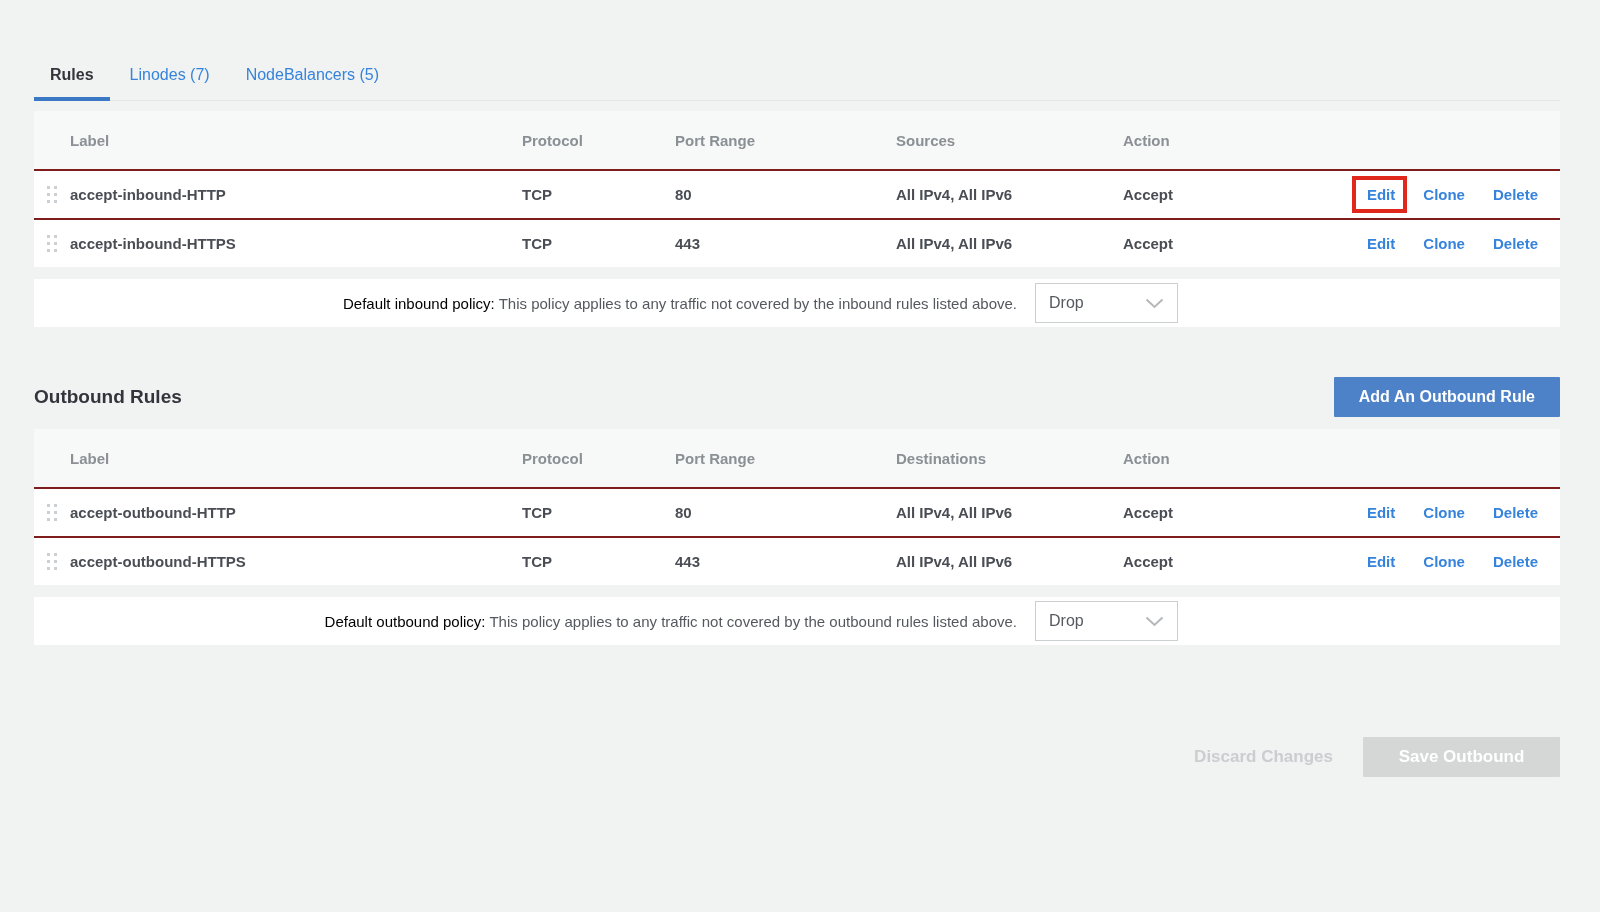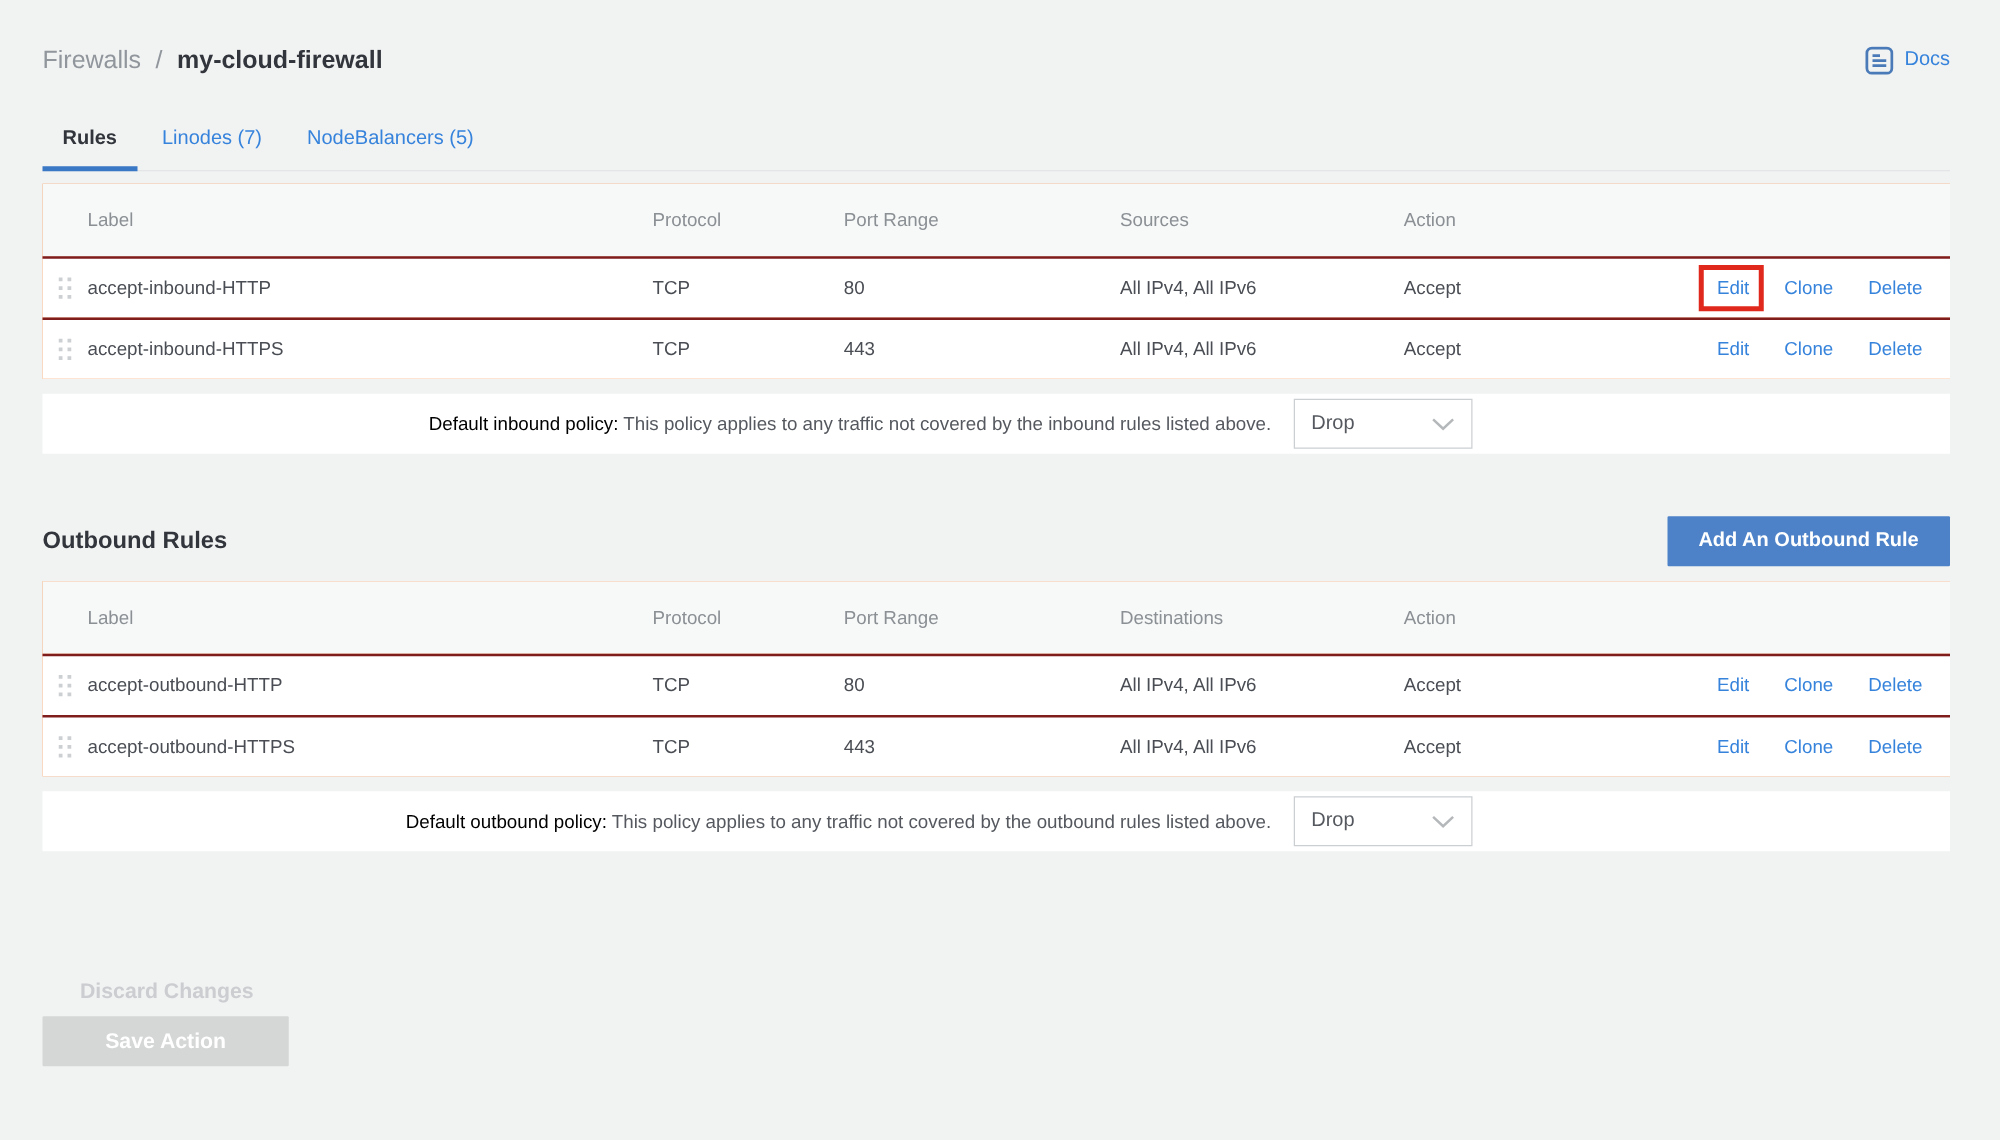--- a/index.html
+++ b/index.html
@@ -30,21 +30,21 @@
   
   .section-head { display:flex; justify-content:space-between; align-items:center; margin-top:36px; height:44px; }
   .section-title { font-size:19px; font-weight:700; color:#32363c; }
   .btn-primary {
     background:#4d82c8; color:#fff; border:none; border-radius:1px;
     font-family:inherit; font-size:16px; font-weight:700;
     height:40px; padding:0 25px; cursor:pointer;
   }
 
   
-  .rules-table { margin-top:10px; background:#f97316; }
+  .rules-table { margin-top:10px; background:#000000;font-weight:bold; }
   .tr { display:grid; grid-template-columns:36px 452px 153px 221px 227px 178px 1fr; align-items:center; }
   .tr.head { background:#f7f8f8; height:58px; color:#8b9095; font-size:15px; }
   .tr.row  { background:#fff; height:49px; border-top:2px solid #7f1d1d; font-size:15px; color:#4a4e54; }
   .cell-handle { display:flex; justify-content:center; align-items:center; }
   .links-cell { display:flex; justify-content:flex-end; align-items:center; gap:28px; padding-right:22px; }
   .action-link { color:#3683dc; font-size:15px; text-decoration:none; cursor:pointer; }
   .hl-wrap { position:relative; display:inline-block; }
   .hl-box { position:absolute; top:-10px; bottom:-10px; left:-15px; right:-12px; border:4px solid #e0281c; pointer-events:none; }
 
   
@@ -55,54 +55,36 @@
   }
   .policy-strong { font-weight:400; color:#000000; }
   .policy-select {
     margin-left:18px; width:143px; height:40px; background:#fff;
     border:1px solid #cccfd2; display:flex; align-items:center;
     justify-content:space-between; padding:12px 13px; cursor:pointer;
     color:#55595f; font-size:16px;
   }
 
   
-  .footer-actions { display:flex; justify-content:flex-end; align-items:flex-start; margin-top:92px; gap:0;flex-direction:column; }
+  .footer-actions { display:flex; justify-content:flex-end; align-items:flex-start; margin-top:92px; gap:0; }
   .btn-text-disabled {
     background:transparent; border:none; color:#cbcdd0;
     font-family:inherit; font-size:17px; font-weight:700; padding:0 30px; height:40px; cursor:default;
   }
   .btn-disabled {
     background:#d5d6d6; border:none; color:#fff;
     font-family:inherit; font-size:17px; font-weight:700;
     height:40px; width:197px; cursor:default; border-radius:1px;
   }
 </style>
 </head>
 <body>
 
 <div class="content">
 
-  <div class="topbar">
-    <div class="breadcrumb">
-      <span class="crumb-section">Firewalls</span>
-      <span class="crumb-sep">/</span>
-      <span class="crumb-current">my-cloud-firewall</span>
-    </div>
-    <a class="docs-link">
-      <span style="display:flex;">
-        <svg width="23" height="23" viewBox="0 0 23 23" fill="none">
-          <rect x="1.5" y="1.5" width="20" height="20" rx="4" stroke="#4a7bb8" stroke-width="2.2"></rect>
-          <line x1="6" y1="7.5" x2="12" y2="7.5" stroke="#4a7bb8" stroke-width="2.2"></line>
-          <line x1="6" y1="11.5" x2="17" y2="11.5" stroke="#4a7bb8" stroke-width="2.2"></line>
-          <line x1="6" y1="15.5" x2="17" y2="15.5" stroke="#4a7bb8" stroke-width="2.2"></line>
-        </svg>
-      </span>
-      <span>Docs</span>
-    </a>
-  </div>
 
   <div class="tabs-wrap">
     <div class="tabs">
       <div class="tab active">Rules</div>
       <div class="tab">Linodes (7)</div>
       <div class="tab">NodeBalancers (5)</div>
     </div>
   </div>
 
 
@@ -263,16 +245,16 @@
       <span style="display:flex;">
         <svg width="19" height="11" viewBox="0 0 19 11" fill="none">
           <polyline points="1.5,1.5 9.5,9 17.5,1.5" stroke="#b5b8ba" stroke-width="2"></polyline>
         </svg>
       </span>
     </div>
   </div>
 
   <div class="footer-actions">
     <button class="btn-text-disabled">Discard Changes</button>
-    <button class="btn-disabled">Save Action</button>
+    <button class="btn-disabled">Save Outbound</button>
   </div>
 
 </div>
 
 </body></html>

